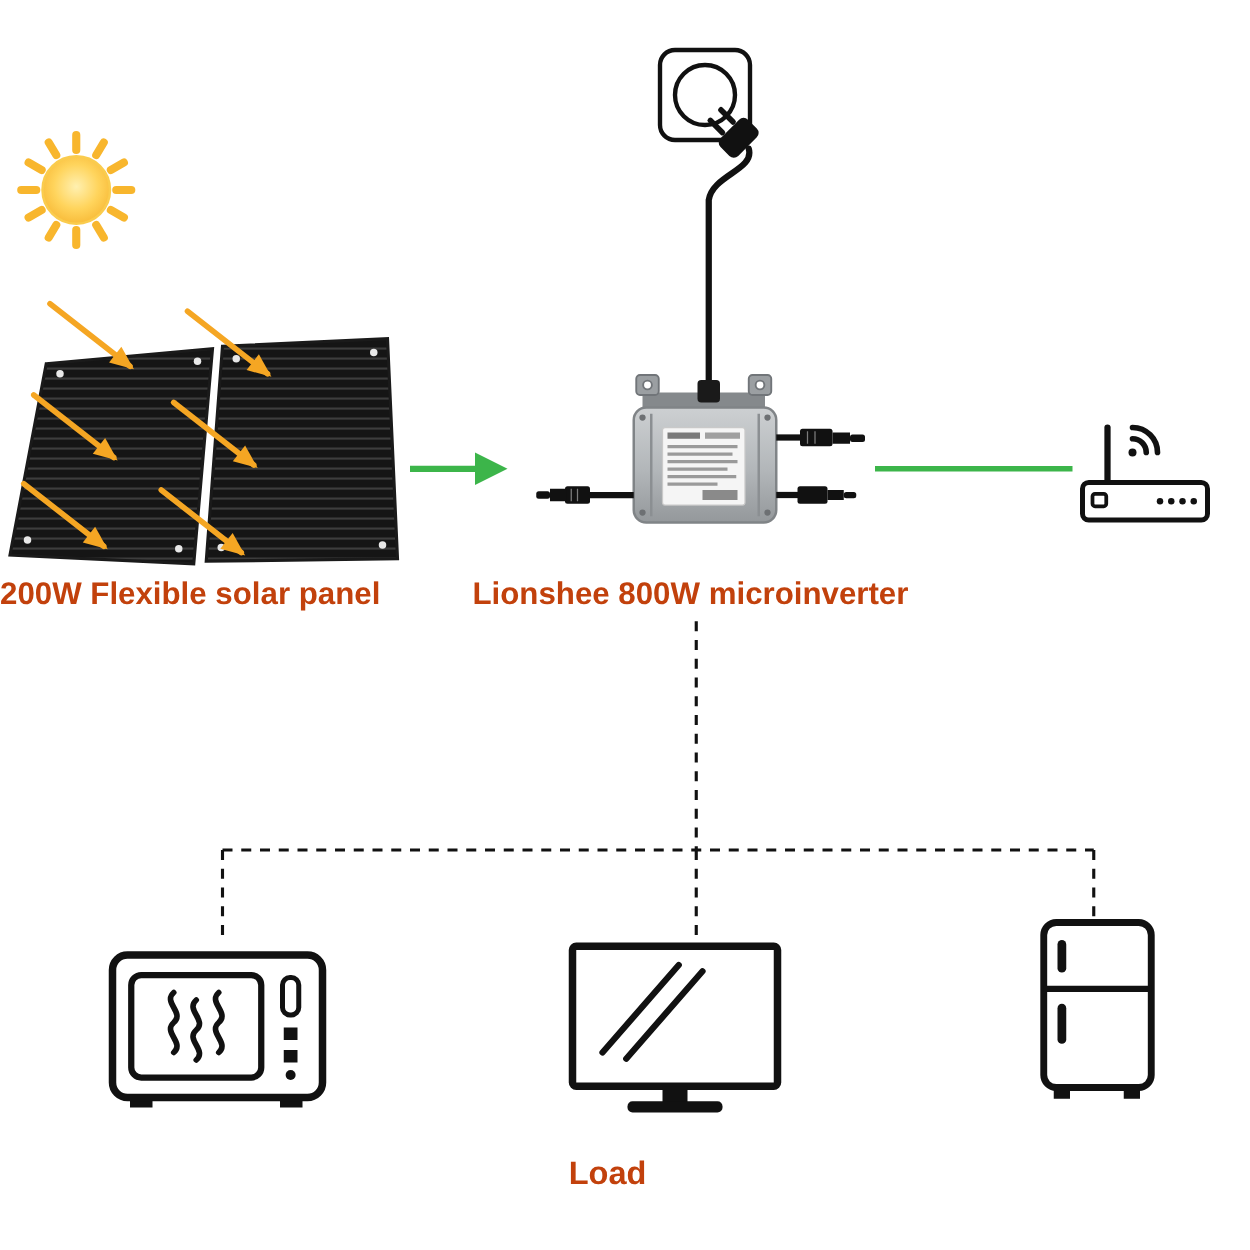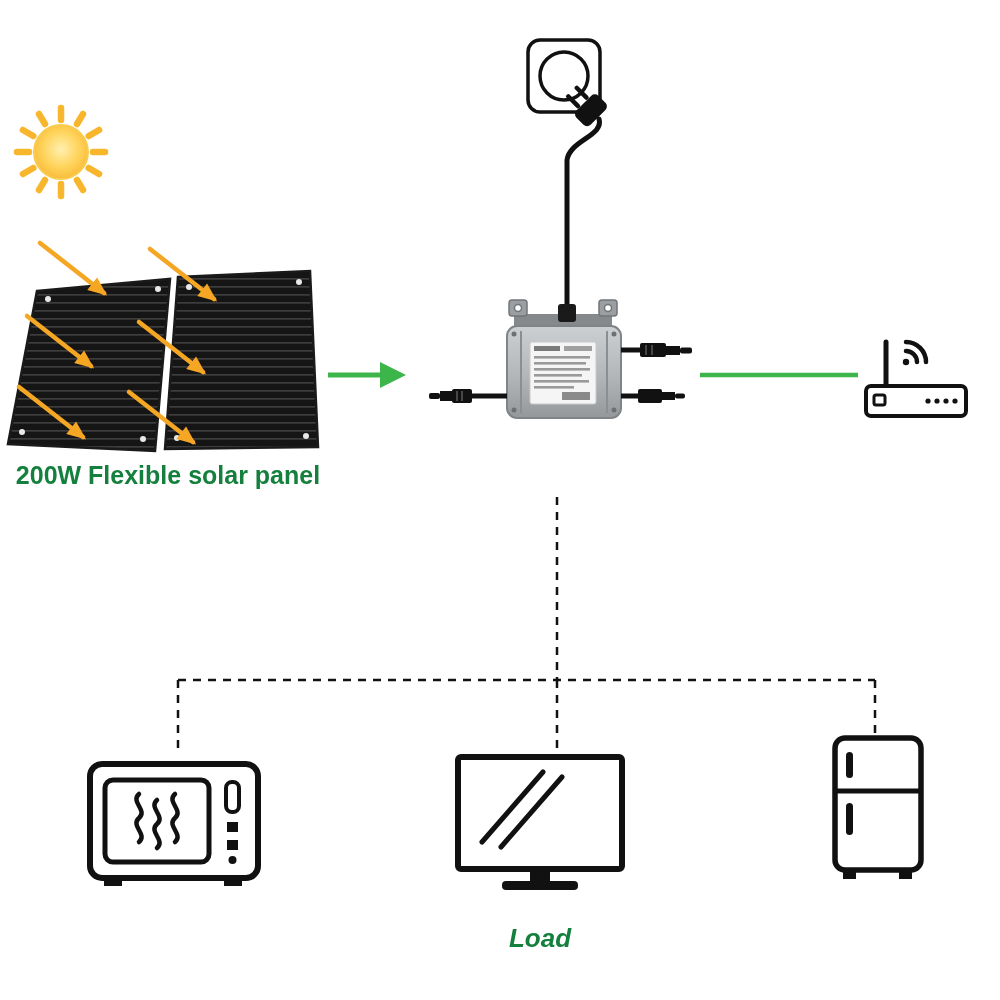--- a/index.html
+++ b/index.html
@@ -2,25 +2,25 @@
 <html><head>
 <meta charset="utf-8">
 <style>
   html,body{margin:0;padding:0;background:#ffffff;}
   .stage{
     position:relative;width:1000px;height:1000px;background:#ffffff;
     font-family:"Liberation Sans", sans-serif;overflow:hidden;
   }
   .stage svg.canvas{position:absolute;left:0;top:0;width:1000px;height:1000px;}
   .label{
-    position:absolute;text-align:center;color:#15803d;
+    position:absolute;text-align:left;color:#c2410c;
     font-weight:700;font-size:25px;line-height:1.15;
     font-family:"Liberation Sans", sans-serif;
   }
-  .label.load{font-size:26px;font-style:italic;}
+  .label.load{font-size:26px;}
 </style>
 </head>
 <body>
 
 <div class="stage">
 
   <svg class="canvas" viewBox="0 0 1000 1000">
     <defs>
       <radialGradient id="sunGrad" cx="50%" cy="45%" r="60%">
         <stop offset="0%" stop-color="#FFF0B0"></stop>
@@ -214,16 +214,17 @@
       <rect x="899" y="868" width="13" height="11" fill="#111111"></rect>
       <rect x="835" y="738" width="86" height="132" rx="10" fill="#ffffff" stroke="#111111" stroke-width="5.5"></rect>
       <line x1="835" y1="791" x2="921" y2="791" stroke="#111111" stroke-width="5"></line>
       <rect x="846" y="752" width="7" height="26" rx="3.5" fill="#111111"></rect>
       <rect x="846" y="803" width="7" height="32" rx="3.5" fill="#111111"></rect>
     </g>
   </svg>
 
   <div class="label" style="left:0px; top:461px; width:336px;">200W Flexible solar panel</div>
 
+  <div class="label" style="left:378px; top:461px; width:384px;">Lionshee 800W microinverter</div>
 
 
   <div class="label load" style="left:455px; top:924px; width:170px;">Load</div>
 </div>
 
 </body></html>

